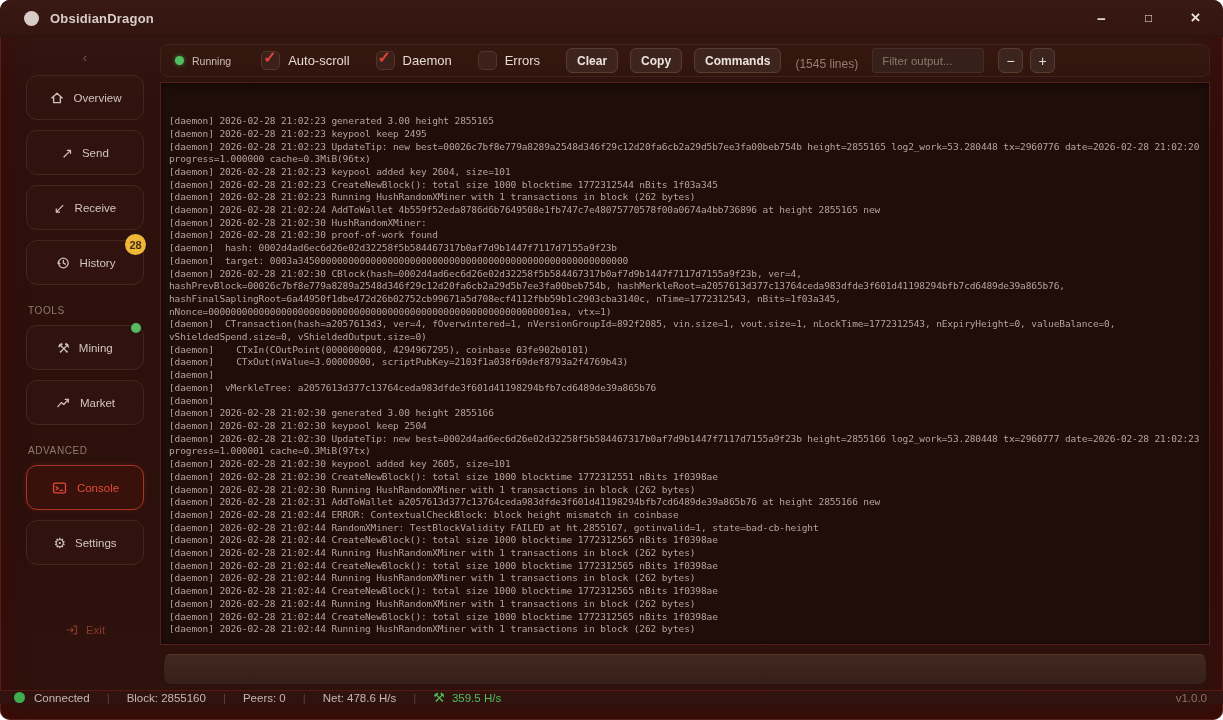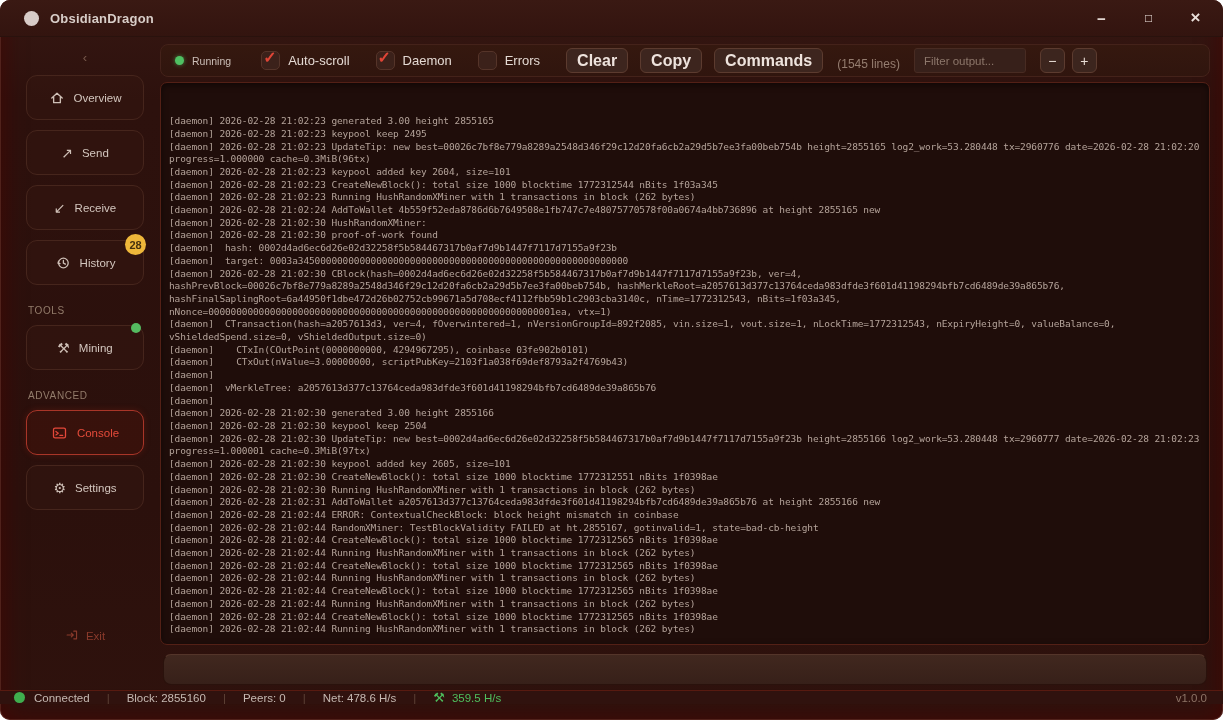--- a/index.html
+++ b/index.html
@@ -23,42 +23,42 @@
     background:rgba(60,26,18,.25);display:flex;align-items:center;justify-content:center;gap:9px;
     color:#d3c6be;font-size:11.5px;cursor:default;}
   .navbtn .gicon{font-size:14px;line-height:1;color:#cfc0b7;}
   .navbtn svg{display:block;}
   .navbtn.active{border-color:#a93528;background:rgba(90,20,12,.28);color:#e44b3a;
     box-shadow:0 0 6px rgba(170,40,25,.25);}
   .seclabel{margin:10px 8px 9px 8px;font-size:10px;letter-spacing:.6px;color:#937c6b;}
   .badge{position:absolute;top:-7px;right:-3px;width:21px;height:21px;border-radius:50%;background:#eeb73a;
     color:#45310e;font-size:11px;font-weight:700;display:flex;align-items:center;justify-content:center;}
   .gdot{position:absolute;top:-3px;right:2px;width:10px;height:10px;border-radius:50%;background:#55bb61;}
-  .exitbtn{margin-top:auto;display:flex;align-items:flex-end;justify-content:center;gap:7px;color:#8a3a2b;font-size:11.5px;height:24px;}
+  .exitbtn{margin-top:auto;display:flex;align-items:center;justify-content:center;gap:7px;color:#8a3a2b;font-size:11.5px;height:24px;}
   
   .toolbar{position:absolute;left:160px;top:44px;width:1050px;height:33px;box-sizing:border-box;
     background:linear-gradient(180deg,#35180f,#30150e);border:1px solid #44221a;border-radius:8px;
     display:flex;align-items:center;padding:0 10px;}
   .rundot{width:9px;height:9px;border-radius:50%;background:#4fc062;box-shadow:0 0 4px rgba(80,200,100,.6);margin:0 8px 0 4px;}
   .runlabel{font-size:10.5px;color:#cdbfb8;margin-right:30px;}
   .cbgroup{display:flex;align-items:center;gap:8px;margin-right:26px;}
   .checkbox{position:relative;width:17px;height:17px;border-radius:5px;background:#3b211a;border:1px solid #553429;}
   .checkbox .mark{position:absolute;left:1px;top:-4px;font-size:16px;font-weight:700;color:#df4536;}
   .cblabel{font-size:13px;color:#e4d9d3;}
   .tbtn{height:23px;padding:0 10px;margin-right:12px;background:#3d251e;border:1px solid #5c3b2f;border-radius:6px;
-    color:#eee3dd;font-size:16px;font-weight:700;display:flex;align-items:center;}
+    color:#eee3dd;font-size:12px;font-weight:700;display:flex;align-items:center;}
   .linecount{font-size:12px;color:#957d70;margin:7px 14px 0 2px;}
   .filter{width:92px;height:23px;background:#37201a;border:1px solid #482b22;border-radius:3px;color:#cfc0b8;
     font-size:11.5px;padding:0 9px;outline:none;font-family:"Liberation Sans",sans-serif;margin-right:14px;}
   .filter::placeholder{color:#8d776b;}
   .sqbtn{width:23px;height:23px;background:#3c251e;border:1px solid #5c3b2f;border-radius:6px;color:#e8ddd6;
     font-size:14px;display:flex;align-items:center;justify-content:center;margin-right:7px;}
   
   .console{position:absolute;left:160px;top:82px;width:1050px;height:563px;box-sizing:border-box;
-    background:#1f0d0a;border:1px solid #532016;border-radius:7px;overflow:hidden;padding:0 8px;
+    background:#1f0d0a;border:1px solid #532016;border-radius:0;overflow:hidden;padding:0 8px;
     box-shadow:inset 0 2px 6px rgba(0,0,0,.5);}
   .log{margin-top:-6px;font-family:"DejaVu Sans Mono",monospace;font-size:9.5px;letter-spacing:-0.12px;
     line-height:12.7px;color:#b4a39a;white-space:pre-wrap;word-break:normal;overflow-wrap:break-word;}
   
   .cmdbar{position:absolute;left:163px;top:654px;width:1044px;height:31px;box-sizing:border-box;
     background:linear-gradient(180deg,#41281f,#372019);border:1px solid #2a120c;border-top:1px solid #54352a;
     border-radius:8px;color:#d8ccc5;font-size:12px;padding:0 12px;outline:none;font-family:"Liberation Sans",sans-serif;}
   
   .statusbar{position:absolute;left:0;top:690px;width:100%;height:14px;box-sizing:border-box;
     background:#30120e;border-top:1px solid #581a10;display:flex;align-items:center;font-size:11.5px;color:#c6b9b2;}
@@ -114,20 +114,27 @@
     </div>
 
     <div class="seclabel">TOOLS</div>
 
     <div class="navbtn">
       <span class="gicon">⚒</span>
       <span>Mining</span>
       <span class="gdot"></span>
     </div>
 
+    <div class="navbtn">
+      <svg width="16" height="16" viewBox="0 0 20 20">
+        <path d="M3.5 14.5 L8 9.5 L11 12 L16.5 5.5" fill="none" stroke="#cfc0b7" stroke-width="1.7" stroke-linecap="round" stroke-linejoin="round"></path>
+        <path d="M12.8 5.5 H16.5 V9.2" fill="none" stroke="#cfc0b7" stroke-width="1.7" stroke-linecap="round" stroke-linejoin="round"></path>
+      </svg>
+      <span>Market</span>
+    </div>
 
     <div class="seclabel">ADVANCED</div>
 
     <div class="navbtn active">
       <svg width="17" height="16" viewBox="0 0 20 20">
         <rect x="2.5" y="4" width="15" height="12" rx="2" fill="none" stroke="#e4483a" stroke-width="1.6"></rect>
         <path d="M5.5 8 L8.5 10.2 L5.5 12.4" fill="none" stroke="#e4483a" stroke-width="1.5" stroke-linecap="round" stroke-linejoin="round"></path>
         <path d="M10.5 13 H14" fill="none" stroke="#e4483a" stroke-width="1.5" stroke-linecap="round"></path>
       </svg>
       <span>Console</span>

